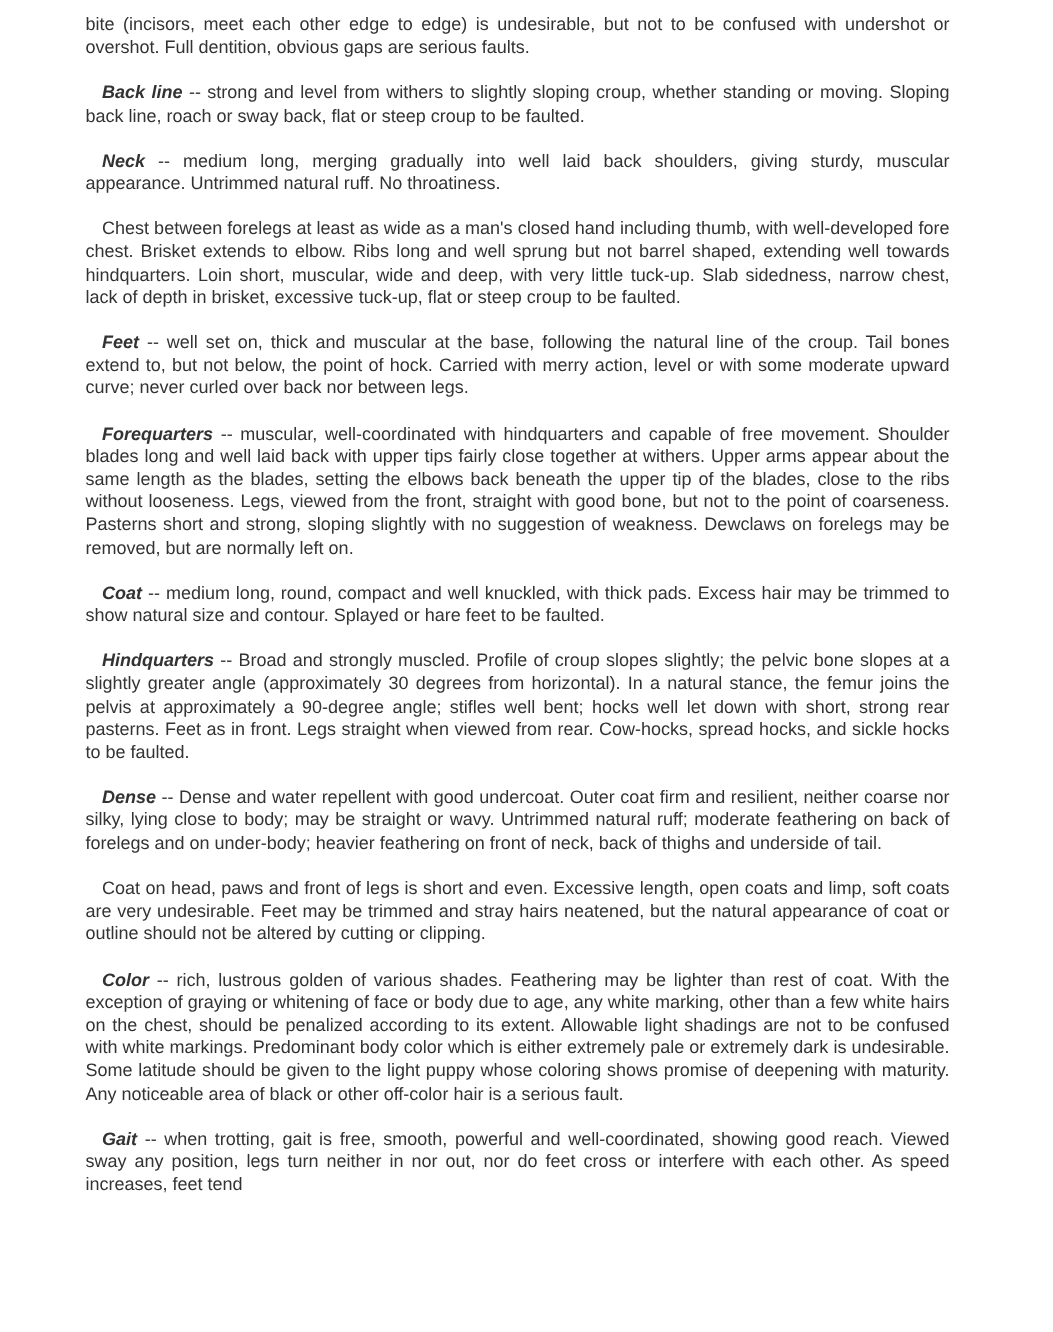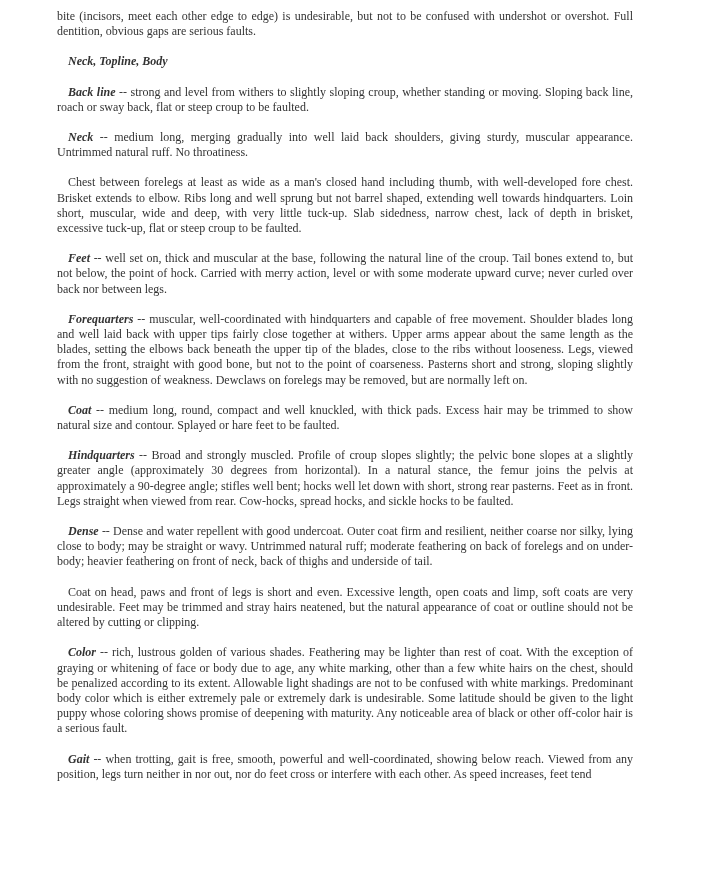--- a/index.html
+++ b/index.html
@@ -13,21 +13,20 @@
     overflow: hidden;
     font-family: "Liberation Sans", sans-serif;
     color: #333333;
   }
   .page {
     box-sizing: border-box;
     width: 690px;
     height: 888px;
     padding: 9px 57px 0 57px;
     background: #ffffff;
-    font-family: Liberation Serif, serif;
   }
   .para, .heading {
     margin: 0 0 15px 0;
     font-size: 12px;
     line-height: 15.2px;
     text-align: justify;
     text-indent: 11px;
   }
   .no-indent {
     text-indent: 0;
@@ -40,25 +39,24 @@
   .lead {
     font-weight: bold;
     font-style: italic;
   }
 </style>
 </head>
 <body>
 
 <div class="page">
     <p class="para no-indent"><span>bite (incisors, meet each other edge to edge) is undesirable, but not to be confused with undershot or overshot. Full dentition, obvious gaps are serious faults.</span></p>
-    <p class="heading">Neck, Topline, Body</p>
     <p class="para"><span class="lead">Back line</span> <span>-- strong and level from withers to slightly sloping croup, whether standing or moving. Sloping back line, roach or sway back, flat or steep croup to be faulted.</span></p>
     <p class="para"><span class="lead">Neck</span> <span>-- medium long, merging gradually into well laid back shoulders, giving sturdy, muscular appearance. Untrimmed natural ruff. No throatiness.</span></p>
     <p class="para"><span>Chest between forelegs at least as wide as a man's closed hand including thumb, with well-developed fore chest. Brisket extends to elbow. Ribs long and well sprung but not barrel shaped, extending well towards hindquarters. Loin short, muscular, wide and deep, with very little tuck-up. Slab sidedness, narrow chest, lack of depth in brisket, excessive tuck-up, flat or steep croup to be faulted.</span></p>
     <p class="para"><span class="lead">Feet</span> <span>-- well set on, thick and muscular at the base, following the natural line of the croup. Tail bones extend to, but not below, the point of hock. Carried with merry action, level or with some moderate upward curve; never curled over back nor between legs.</span></p>
     <p class="para"><span class="lead">Forequarters</span> <span>-- muscular, well-coordinated with hindquarters and capable of free movement. Shoulder blades long and well laid back with upper tips fairly close together at withers. Upper arms appear about the same length as the blades, setting the elbows back beneath the upper tip of the blades, close to the ribs without looseness. Legs, viewed from the front, straight with good bone, but not to the point of coarseness. Pasterns short and strong, sloping slightly with no suggestion of weakness. Dewclaws on forelegs may be removed, but are normally left on.</span></p>
     <p class="para"><span class="lead">Coat</span> <span>-- medium long, round, compact and well knuckled, with thick pads. Excess hair may be trimmed to show natural size and contour. Splayed or hare feet to be faulted.</span></p>
     <p class="para"><span class="lead">Hindquarters</span> <span>-- Broad and strongly muscled. Profile of croup slopes slightly; the pelvic bone slopes at a slightly greater angle (approximately 30 degrees from horizontal). In a natural stance, the femur joins the pelvis at approximately a 90-degree angle; stifles well bent; hocks well let down with short, strong rear pasterns. Feet as in front. Legs straight when viewed from rear. Cow-hocks, spread hocks, and sickle hocks to be faulted.</span></p>
     <p class="para"><span class="lead">Dense</span> <span>-- Dense and water repellent with good undercoat. Outer coat firm and resilient, neither coarse nor silky, lying close to body; may be straight or wavy. Untrimmed natural ruff; moderate feathering on back of forelegs and on under-body; heavier feathering on front of neck, back of thighs and underside of tail.</span></p>
     <p class="para"><span>Coat on head, paws and front of legs is short and even. Excessive length, open coats and limp, soft coats are very undesirable. Feet may be trimmed and stray hairs neatened, but the natural appearance of coat or outline should not be altered by cutting or clipping.</span></p>
     <p class="para"><span class="lead">Color</span> <span>-- rich, lustrous golden of various shades. Feathering may be lighter than rest of coat. With the exception of graying or whitening of face or body due to age, any white marking, other than a few white hairs on the chest, should be penalized according to its extent. Allowable light shadings are not to be confused with white markings. Predominant body color which is either extremely pale or extremely dark is undesirable. Some latitude should be given to the light puppy whose coloring shows promise of deepening with maturity. Any noticeable area of black or other off-color hair is a serious fault.</span></p>
-    <p class="para"><span class="lead">Gait</span> <span>-- when trotting, gait is free, smooth, powerful and well-coordinated, showing below reach. Viewed from any position, legs turn neither in nor out, nor do feet cross or interfere with each other. As speed increases, feet tend</span></p>
+    <p class="para"><span class="lead">Gait</span> <span>-- when trotting, gait is free, smooth, powerful and well-coordinated, showing good reach. Viewed sway any position, legs turn neither in nor out, nor do feet cross or interfere with each other. As speed increases, feet tend</span></p>
   </div>
 
 </body></html>

